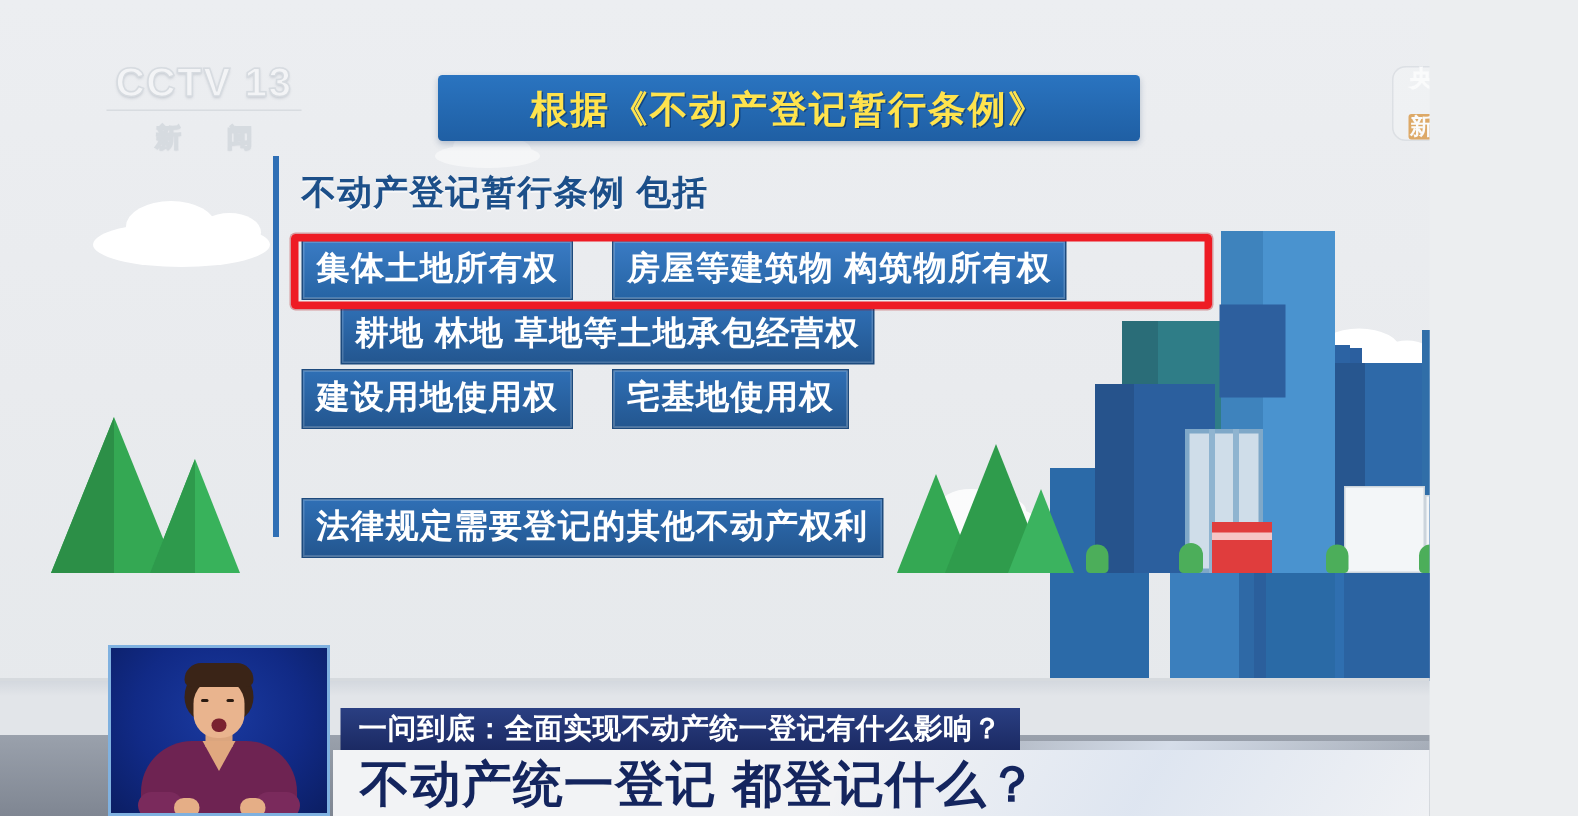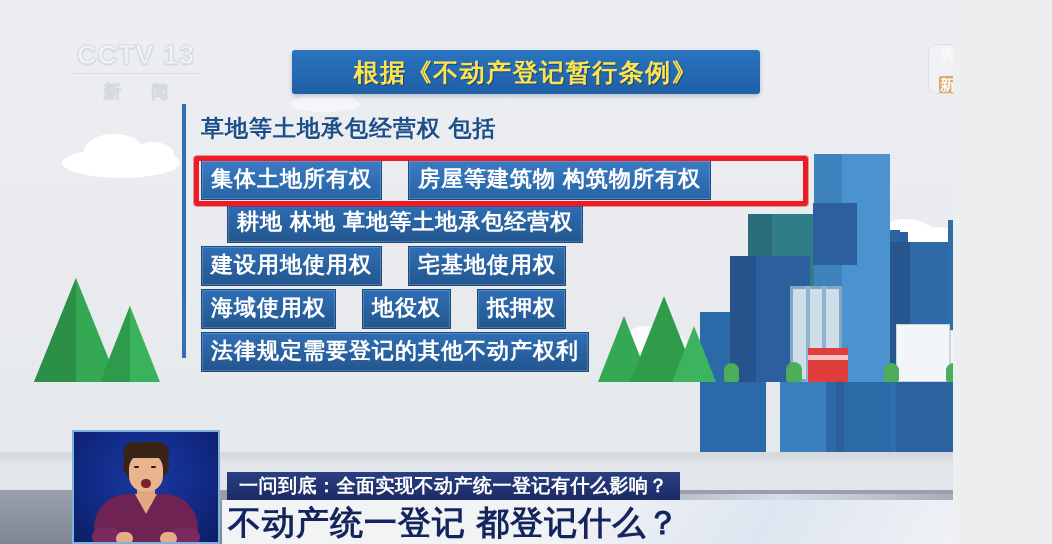--- a/index.html
+++ b/index.html
@@ -179,21 +179,21 @@
   .ticker {
     position:absolute; left:227px; top:472px; height:28px;
     background:linear-gradient(180deg,#2a3f82,#1b2a63);
     display:flex; align-items:center; padding:0 12px;
   }
   .ticker .txt {
     color:#ffffff; font-size:19px; font-weight:bold; letter-spacing:.5px;
     white-space:nowrap;
   }
   .headline {
-    position:absolute; left:228px; top:503px; height:40px;
+    position:absolute; left:240px; top:503px; height:40px;
     display:flex; align-items:center;
   }
   .headline .txt {
     color:#14255e; font-size:33px; font-weight:bold; letter-spacing:1px;
     white-space:nowrap;
   }
   .hl-bg {
     position:absolute; left:222px; top:500px; width:830px; height:44px;
     background:#f2f3f5;
   }
@@ -335,46 +335,39 @@
   <div class="wm">
     <div class="l1">央视</div>
     <div class="l2">新闻</div>
   </div>
 
   <div class="title-banner">
     <span class="txt">根据《不动产登记暂行条例》</span>
   </div>
 
   <div class="panel-rule"></div>
-  <div class="subhead">草地等土地承包经营权  包括</div>
+  <div class="subhead">不动产登记暂行条例  包括</div>
 
   <div class="row" style="left:201px; top:160px;">
     <span class="chip bright">集体土地所有权</span>
     <span class="gapx"></span>
     <span class="chip bright">房屋等建筑物  构筑物所有权</span>
   </div>
 
   <div class="row" style="left:201px; top:203px;">
     <span class="gapx"></span>
     <span class="chip">耕地  林地  草地等土地承包经营权</span>
   </div>
 
   <div class="row" style="left:201px; top:246px;border-radius:17px;">
     <span class="chip">建设用地使用权</span>
     <span class="gapx"></span>
     <span class="chip">宅基地使用权</span>
   </div>
 
-  <div class="row" style="left:201px; top:289px;">
-    <span class="chip">海域使用权</span>
-    <span class="gapx"></span>
-    <span class="chip">地役权</span>
-    <span class="gapx"></span>
-    <span class="chip">抵押权</span>
-  </div>
 
   <div class="row" style="left:201px; top:332px;">
     <span class="chip">法律规定需要登记的其他不动产权利</span>
   </div>
 
   <div class="redbox"></div>
 
   <div class="anchor">
     <div class="a-bg"></div>
     <div class="a-body"></div>

